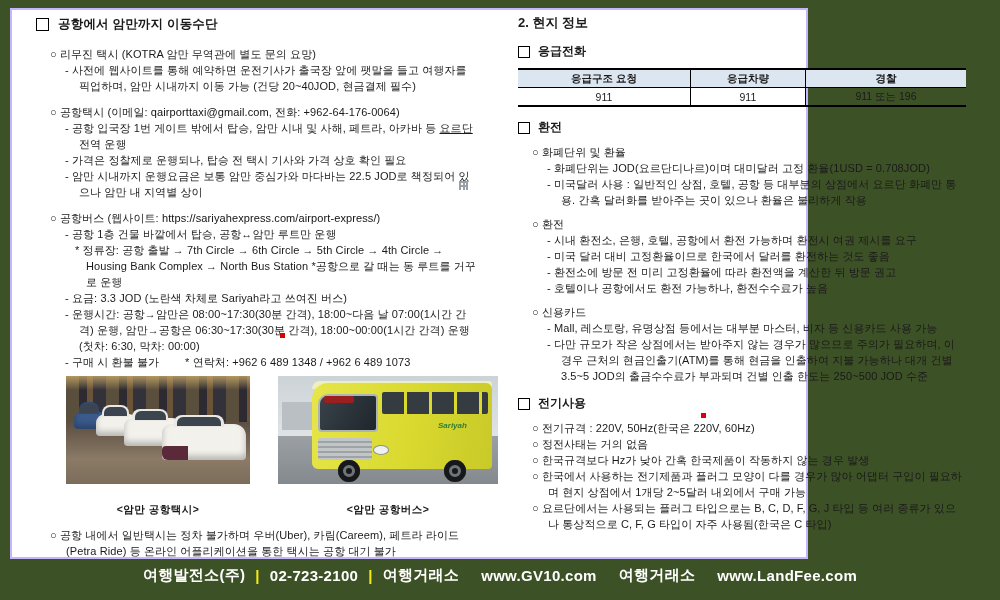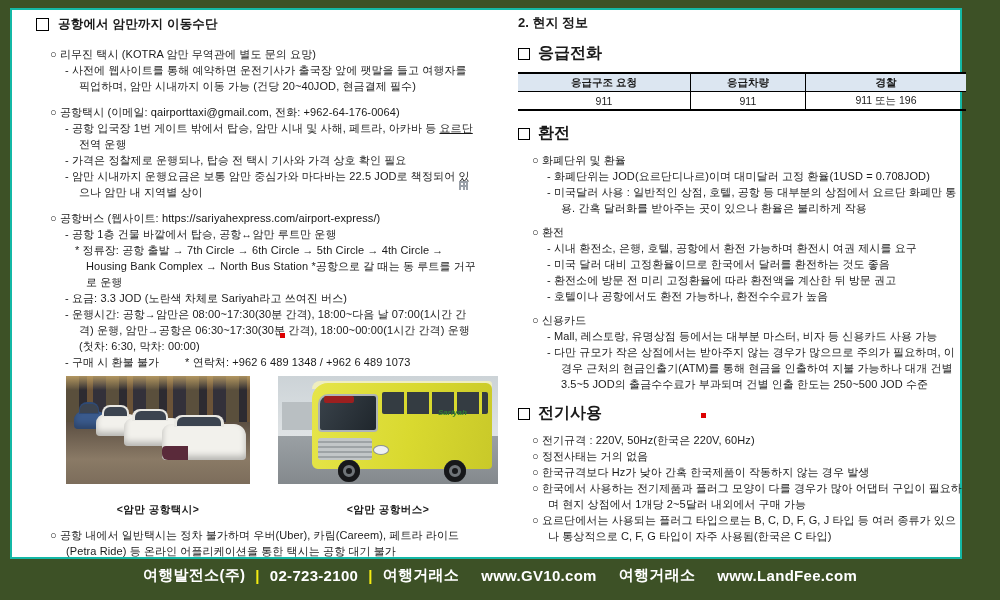--- a/index.html
+++ b/index.html
@@ -3,29 +3,29 @@
 <meta charset="utf-8">
 <style>
   html,body{margin:0;padding:0;}
   body{
     width:1000px;height:600px;position:relative;overflow:hidden;
     background:#3d5126;
     font-family:"Liberation Sans","DejaVu Sans",sans-serif;
     color:#1a1a1a;
   }
   .page{
-    position:absolute;left:10px;top:8px;width:952px;height:551px;
-    background:#ffffff;border:2px solid #14b8a6;box-sizing:border-box;
+    position:absolute;left:10px;top:8px;width:798px;height:551px;
+    background:#ffffff;border:2px solid #c4b5fd;box-sizing:border-box;
   }
   .col{position:absolute;}
   .col-left{left:24px;top:6px;width:440px;}
   .col-right{left:506px;top:4px;width:448px;}
 
   .h-main{font-size:12.5px;font-weight:bold;letter-spacing:0.2px;display:flex;align-items:center;gap:9px;margin:0 0 13px 0;}
-  .h-sub{font-size:16px;font-weight:bold;display:flex;align-items:center;gap:8px;margin:9px 0 8px 0;}
+  .h-sub{font-size:12px;font-weight:bold;display:flex;align-items:center;gap:8px;margin:9px 0 8px 0;}
   .h-num{font-size:13px;font-weight:bold;margin:0 0 11px 0;}
   .sq{width:11px;height:11px;border:1.7px solid #000;display:inline-block;flex:0 0 auto;}
   .sq.small{width:10px;height:10px;}
 
   .ln{font-size:11px;line-height:16px;margin:0;letter-spacing:0.1px;}
   .b1{padding-left:30px;text-indent:-16px;}
   .b2{padding-left:43px;text-indent:-14px;}
   .b3{padding-left:50px;text-indent:-11px;}.gap8{height:8px;}.gap10{height:10px;}
   .doclink{color:#111;cursor:pointer;}
   .u{text-decoration:underline;}
@@ -65,21 +65,21 @@
   
   .b-sky{position:absolute;left:0;top:0;right:0;height:60px;background:linear-gradient(#ccd3d7,#dfe3e5);}
   .b-bldg{position:absolute;left:4px;top:26px;width:40px;height:28px;background:#b9bfc2;box-shadow:46px 6px 0 #c4c9cb;}
   .b-road{position:absolute;left:0;top:60px;right:0;bottom:0;background:linear-gradient(#9aa0a4,#84898d);}
   .bus-body{position:absolute;left:34px;top:7px;width:180px;height:86px;background:linear-gradient(100deg,#e6e54a,#d9d92f 55%,#c9c929);border-radius:16px 6px 4px 6px;}
   .bus-roof{position:absolute;left:34px;top:5px;width:180px;height:8px;background:#efeec0;border-radius:14px 6px 0 0;}
   .bus-windshield{position:absolute;left:40px;top:18px;width:56px;height:34px;background:linear-gradient(120deg,#39424a,#1f262c);border-radius:10px 4px 4px 4px;border:2px solid #aeb3b6;}
   .bus-sign{position:absolute;left:46px;top:20px;width:30px;height:7px;background:#9c1f1f;border-radius:2px;}
   .bus-sidewin{position:absolute;left:104px;top:16px;width:106px;height:22px;
     background:repeating-linear-gradient(90deg,#343c42 0 22px,#d9d92f 22px 25px);border-radius:2px;}
-  .bus-logo{position:absolute;left:160px;top:32px;font-size:8px;font-style:italic;color:#2e7d32;font-weight:bold;}
+  .bus-logo{position:absolute;left:160px;top:45px;font-size:8px;font-style:italic;color:#2e7d32;font-weight:bold;}
   .bus-grille{position:absolute;left:40px;top:62px;width:54px;height:22px;background:repeating-linear-gradient(#c2c6c8 0 3px,#9ea3a6 3px 5px);border-radius:3px;}
   .bus-light{position:absolute;left:96px;top:70px;width:14px;height:8px;background:#eef0f1;border-radius:50%;box-shadow:0 0 0 1px #8d9295;}
   .wheel{position:absolute;top:84px;width:22px;height:22px;background:#17181a;border-radius:50%;box-shadow:inset 0 0 0 5px #17181a, inset 0 0 0 8px #6f7478;}
   .wheel.w1{left:60px;}
   .wheel.w2{left:166px;}
 
   
   .red-mark{position:absolute;background:#dd0000;width:5px;height:5px;}
   .rm-left{left:280px;top:333px;}
   .rm-right{left:701px;top:413px;}

